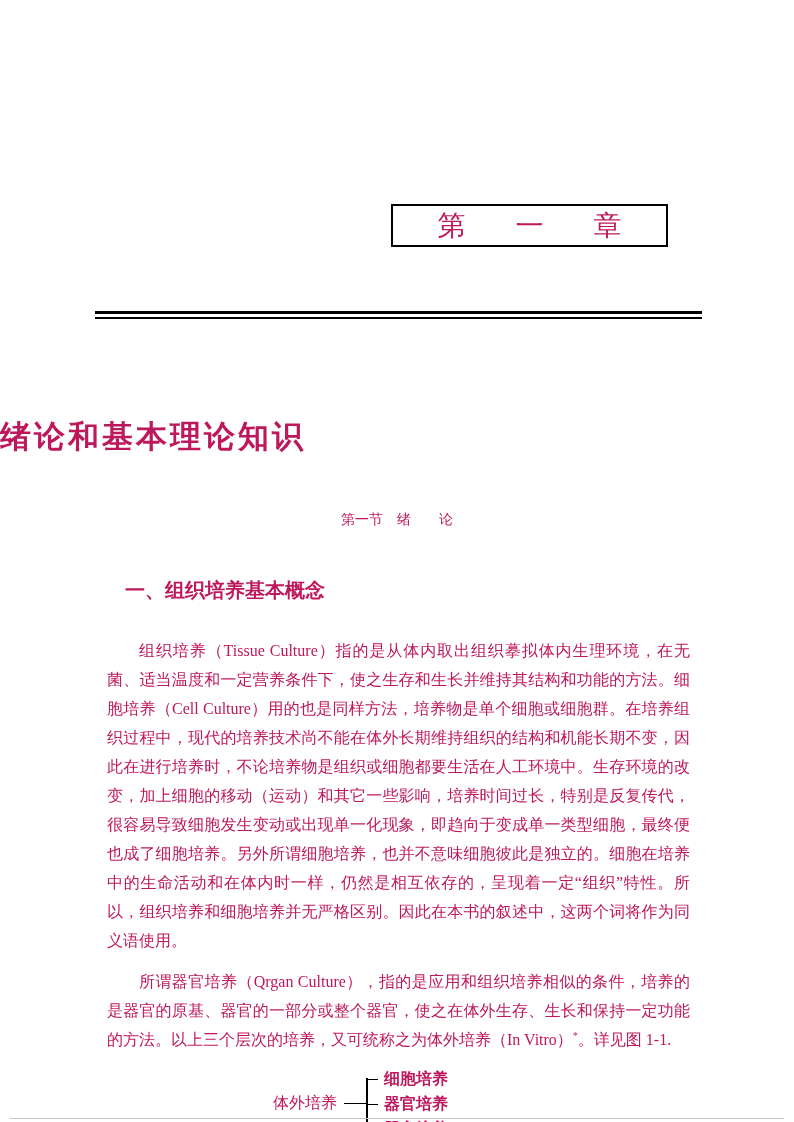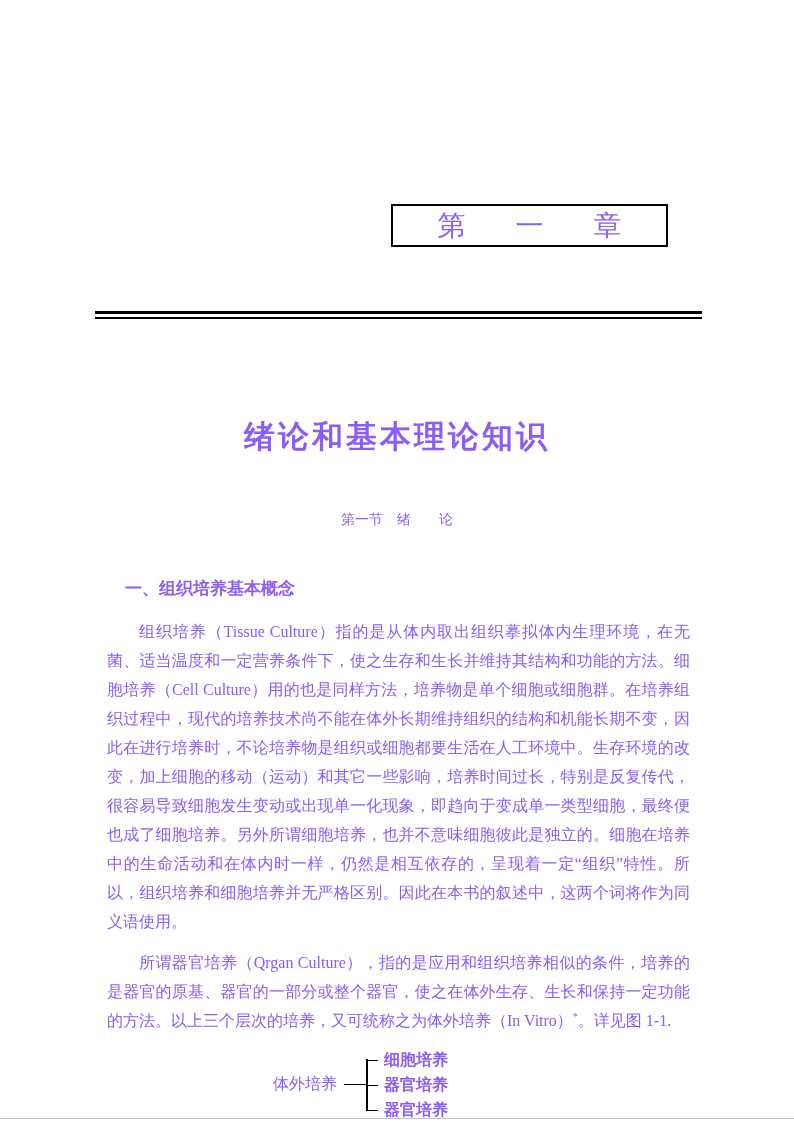--- a/index.html
+++ b/index.html
@@ -4,21 +4,22 @@
 <style>
   html, body { margin: 0; padding: 0; background: #ffffff; }
 
   .page {
     position: relative;
     width: 794px;
     height: 1122px;
     background: #ffffff;
     overflow: hidden;
     font-family: "Liberation Serif", "DejaVu Serif", serif;
-    color: #8b5cf6;
+    color: #be185d;
+    border-radius: 21px;
   }
 
   .chapter-box {
     position: absolute;
     left: 391px;
     top: 204px;
     width: 277px;
     height: 43px;
     border: 2px solid #000;
     box-sizing: border-box;
@@ -40,21 +41,21 @@
     border-top: 3px solid #000;
     border-bottom: 2px solid #000;
     box-sizing: border-box;
   }
 
   .main-title {
     position: absolute;
     left: 0;
     top: 416px;
     width: 100%;
-    text-align: center;
+    text-align: left;
     font-size: 31px;
     font-weight: bold;
     letter-spacing: 3px;
     margin: 0;
     font-family: Liberation Mono, monospace;
   }
 
   .section-title {
     position: absolute;
     left: 0;
@@ -68,23 +69,23 @@
 
   .content {
     position: absolute;
     left: 95px;
     top: 577px;
     width: 607px;
   }
 
   .subsection-title {
     font-family: Liberation Serif, serif;
-    font-size: 17px;
+    font-size: 20px;
     font-weight: bold;
-    margin: 0 0 17px 30px;
+    margin: 0 0 32px 30px;
   }
 
   .para {
     font-size: 16px;
     line-height: 29px;
     text-align: justify;
     text-indent: 32px;
     margin: 12px;
   }
 

